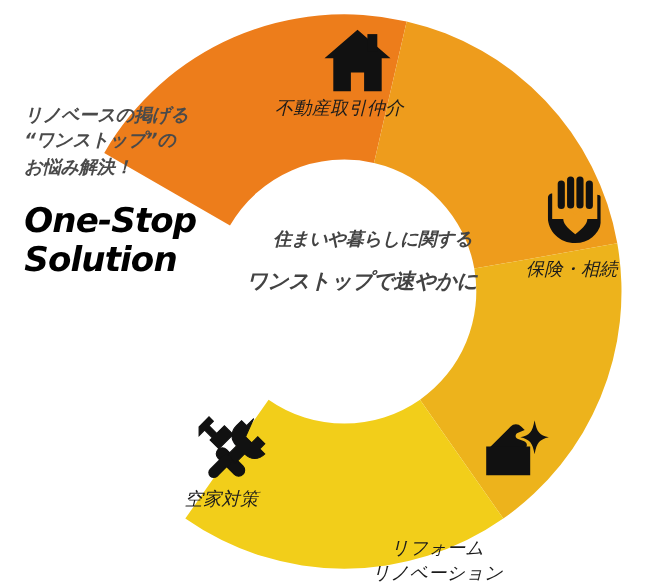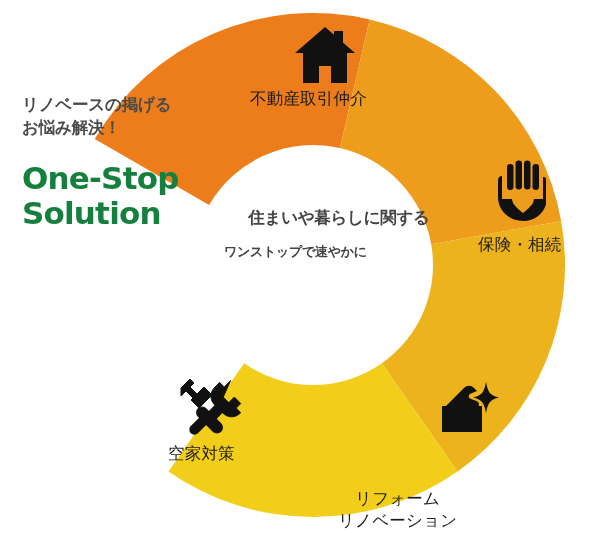--- a/index.html
+++ b/index.html
@@ -3,62 +3,62 @@
 <meta charset="utf-8">
 <style>
   html,body{margin:0;padding:0;}
   body{
     width:600px;height:533px;
     background:#ffffff;
     font-family:"DejaVu Sans","Liberation Sans",sans-serif;
     overflow:hidden;
     position:relative;
   }
-  #stage{position:absolute;left:0;top:0;width:480px;height:533px;}
+  #stage{position:absolute;left:0;top:0;width:480px;height:533px;font-style:italic;}
 
   
   #donut{position:absolute;left:0;top:0;width:600px;height:533px;}
 
   
   .left-block{
     position:absolute;
     left:22px; top:93px;
     width:215px;
   }
   .lead{
     color:#4a4a4a;
     font-size:16.5px;
     line-height:1.42;
     font-weight:700;
     letter-spacing:-0.2px;
     white-space:nowrap;
   }
   .bigtitle{
     margin-top:21px;
-    color:#15803d;
+    color:#000000;
     font-size:31px;
     line-height:1.12;
     font-weight:700;
     letter-spacing:-0.8px;
   }
 
   
   .center-copy{
     position:absolute;
     left:224px; top:206px;
     width:230px;
     color:#434343;
     font-weight:700;
   }
   .center-copy .p1{
     font-size:16.5px;line-height:1.45;letter-spacing:-0.3px;white-space:nowrap;text-align:center;
   }
   .center-copy .p2{
     margin-top:13px;
-    font-size:13px;line-height:1.45;letter-spacing:-0.3px;white-space:nowrap;
+    font-size:19px;line-height:1.45;letter-spacing:-0.3px;white-space:nowrap;
   }
 
   
   .seg-label{
     position:absolute;
     color:#1b1b1b;
     font-size:16.5px;
     font-weight:500;
     line-height:1.33;
     letter-spacing:0.2px;
@@ -98,20 +98,21 @@
       <path fill="#EE9C1C" d="M369.68766569465396,19.45874367412071 A252,252 0 0,1 561.1715537590765,221.24065922793355 L431.176930361465,244.16221867996836 A120,120 0 0,0 339.9941265212638,148.07559222577177 Z"></path>
 
       <path fill="#EDB31C" d="M561.1715537590765,221.24065922793355 A252,252 0 0,1 457.54126196046366,471.42631516082594 L381.8291723621255,363.29824531467904 A120,120 0 0,0 431.176930361465,244.16221867996836 Z"></path>
 
       <path fill="#F2CE1A" d="M457.54126196046366,471.42631516082594 A252,252 0 0,1 168.45873803953646,471.426315160826 L244.17082763787448,363.29824531467904 A120,120 0 0,0 381.8291723621255,363.29824531467904 Z"></path>
     </g>
   </svg>
 
   <div class="left-block">
     <div class="lead">リノベースの掲げる</div>
+    <div class="lead">“ワンストップ”の</div>
     <div class="lead">お悩み解決！</div>
     <div class="bigtitle">
       <div>One-Stop</div>
       <div>Solution</div>
     </div>
   </div>
 
   <div class="center-copy">
     <div class="p1">
       <div>住まいや暮らしに関する</div>

